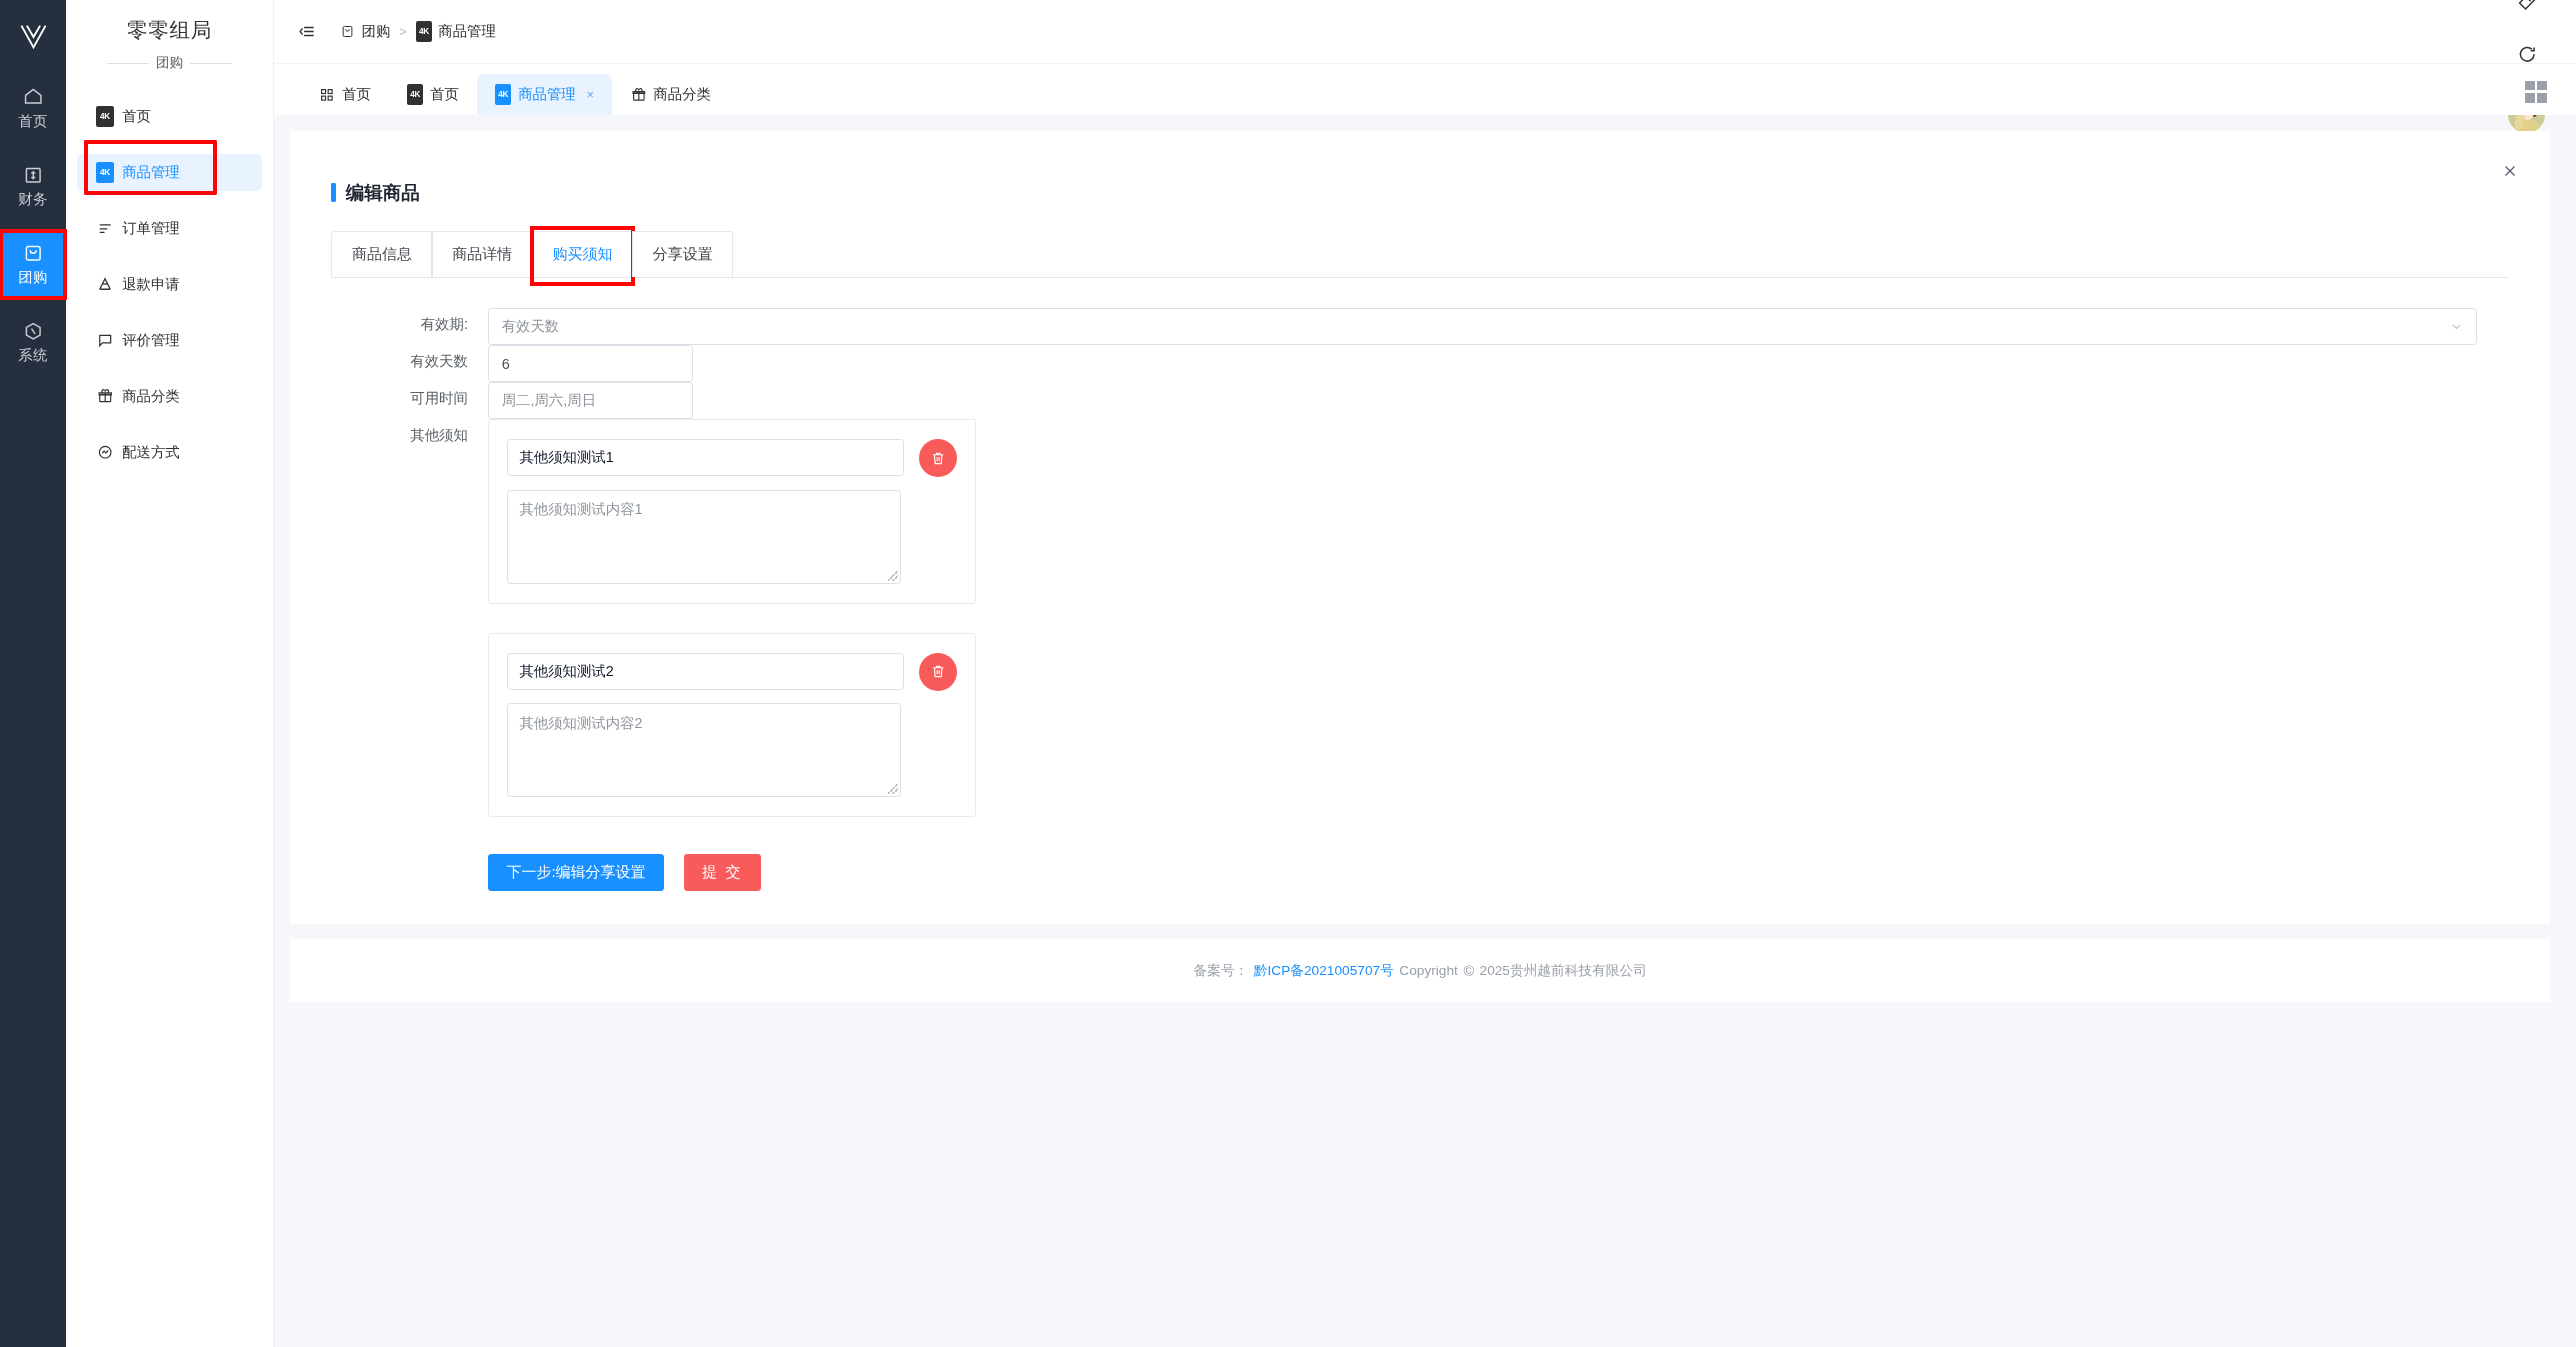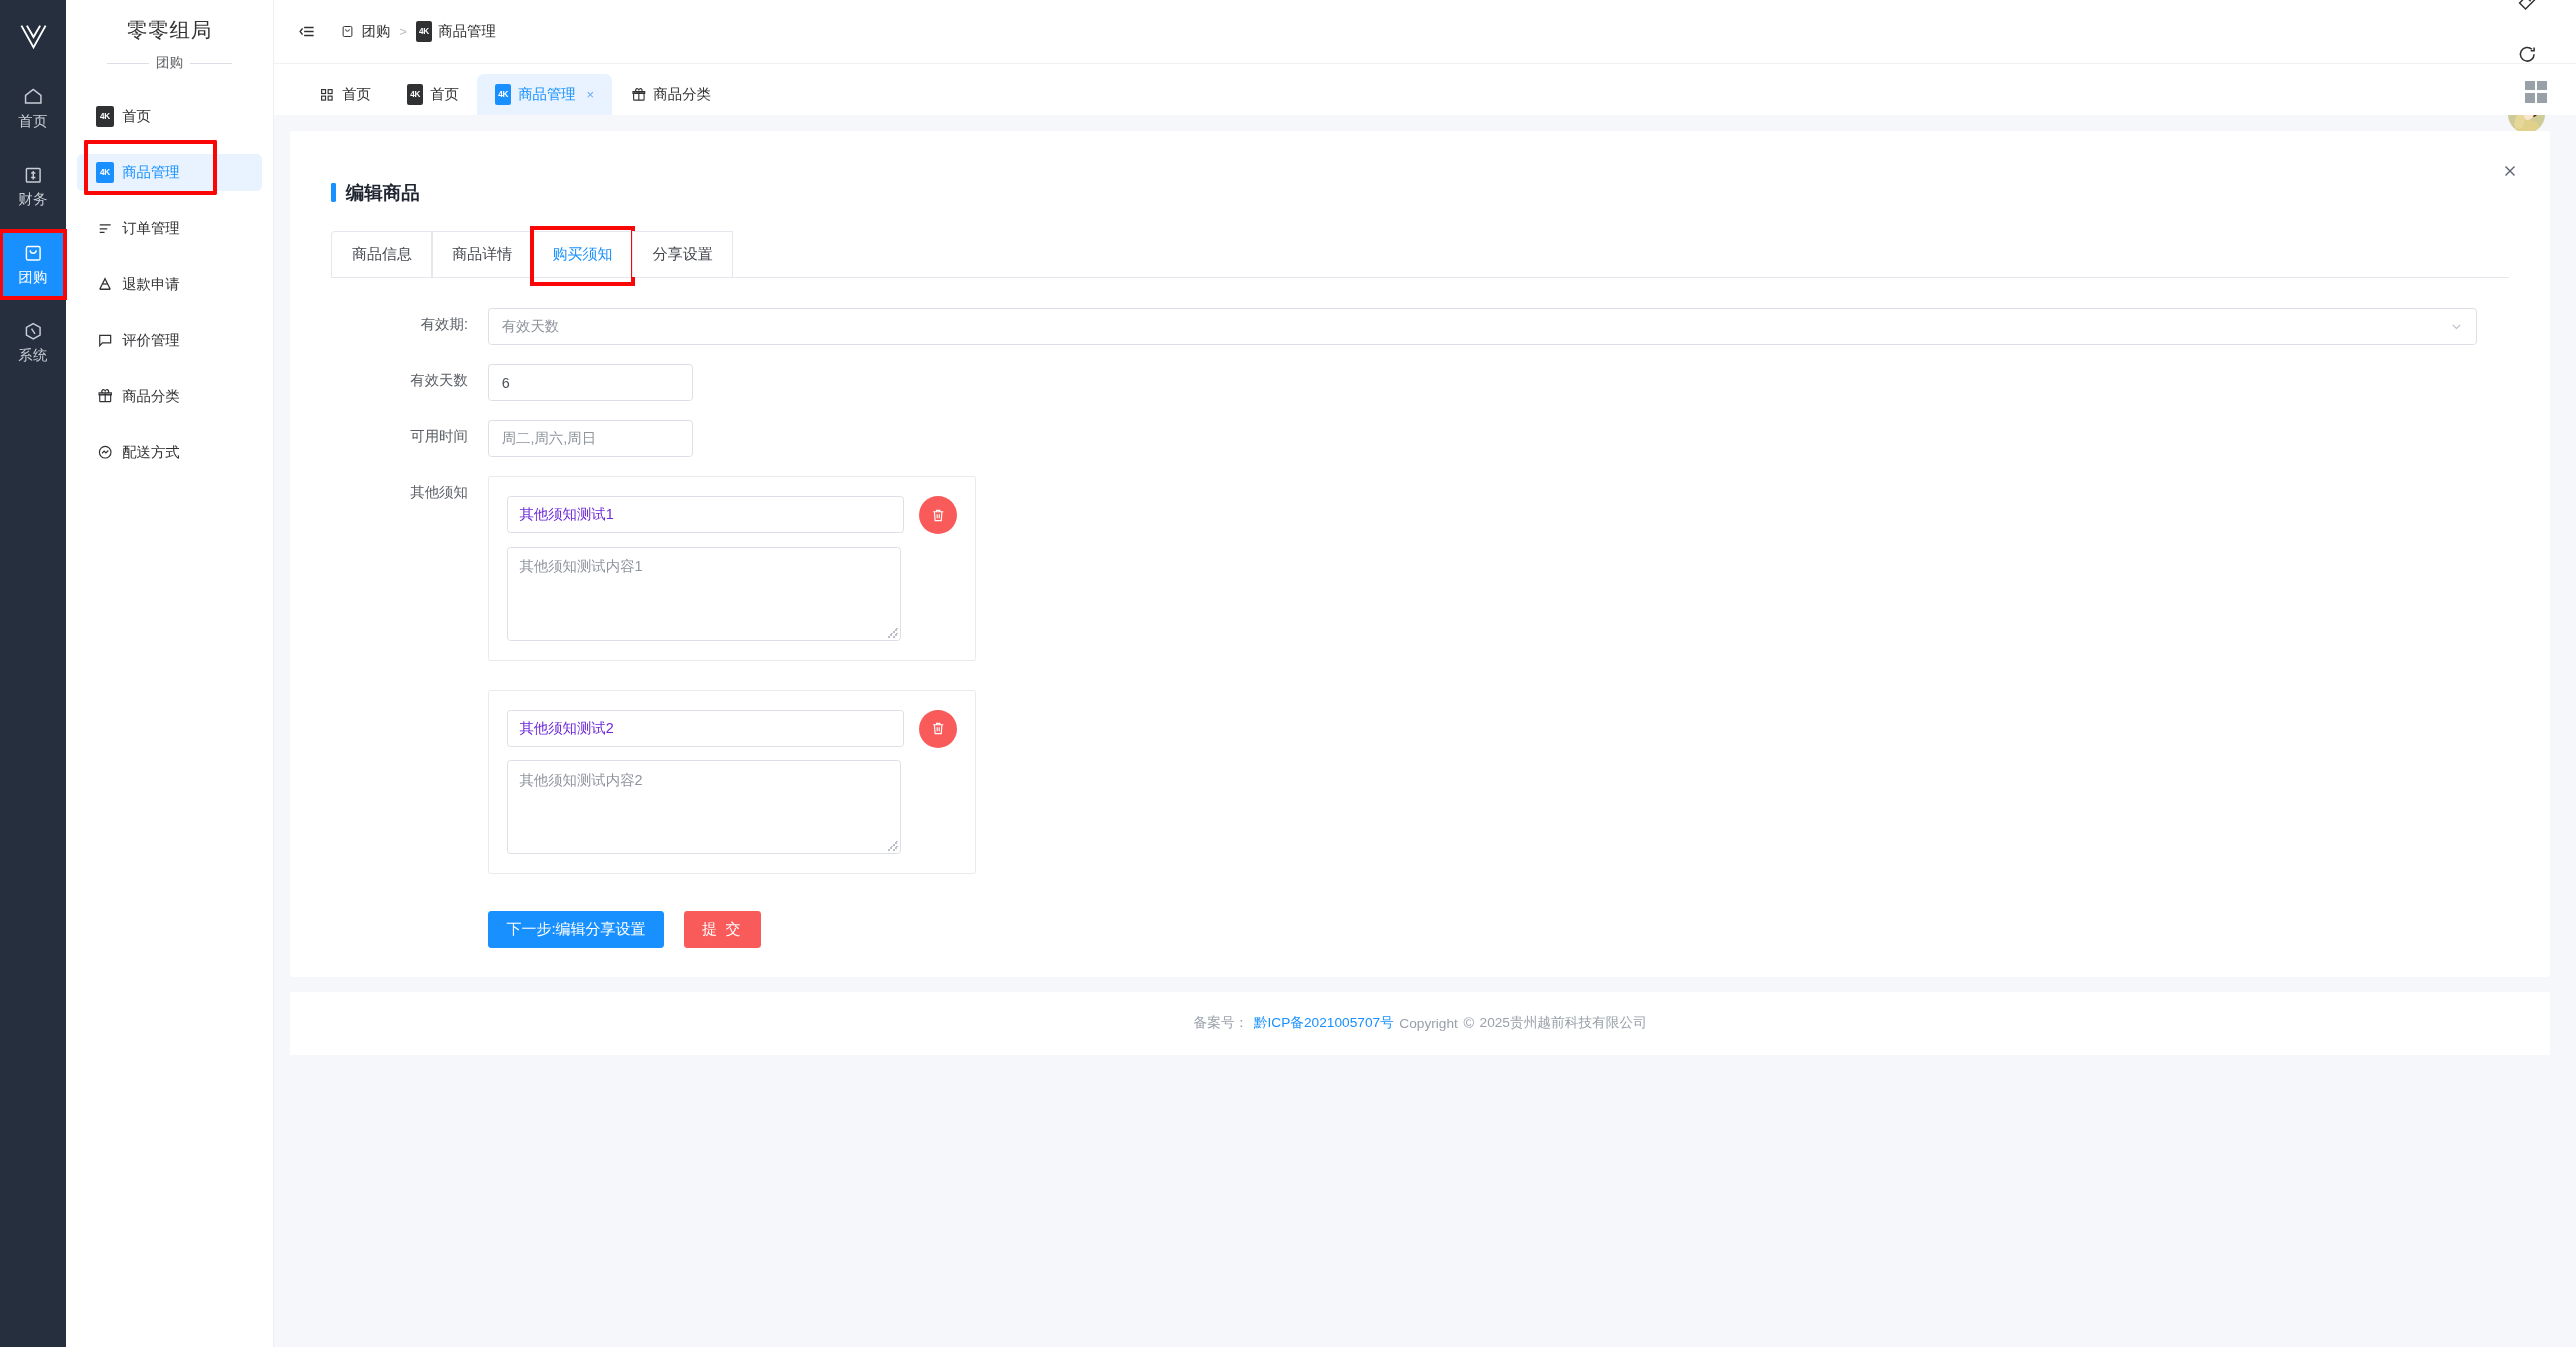--- a/index.html
+++ b/index.html
@@ -128,42 +128,42 @@
   }
   .ftab:first-child { border-radius: 4.1px 0 0 0; }
   .ftab.active { color:#1890ff; }
   .ftab.boxed::after {
     content:""; position:absolute; left:-2.7px; top:-6.8px; right:-2.7px; bottom:-8.2px;
     border:4.1px solid #fb0606; pointer-events:none;
   }
 
   
   .form { margin-top: 30px; }
-  .frow { display:flex; align-items:flex-start; margin-bottom: 19px; }
+  .frow { display:flex; align-items:flex-start; }
   .flabel { width: 157px; flex:0 0 157px; text-align:right; padding-right: 20.5px; padding-top: 6.8px;
             font-size: 14.4px; color:#5a6066; }
   .fctl { flex:1 1 auto; min-width:0; }
   .inp {
     height: 37px; border:0.7px solid #dcdfe6; border-radius:3.4px; background:#fff;
     display:flex; align-items:center; padding: 0 12.3px; font-size: 14.4px; color:#8f949c;
   }
   .inp.sel { width: 1989px; max-width:100%; justify-content:space-between; }
   .inp.sm { width: 205px; }
   .inp.value { color:#4a4f57; }
   .chev { color:#b9bec7; font-size: 13.7px; display:flex; align-items:center; }
   .chev svg { width:15px; height:15px; }
 
   .notice-wrap { display:flex; align-items:flex-start; gap: 0; }
   .notice-col { width: 488px; flex:0 0 488px; }
   .notice-box { border:0.7px solid #e8eaee; border-radius:2.7px; padding: 19px 18px; background:#fff; }
   .notice-box + .notice-box { margin-top: 29px; }
   .notice-top { display:flex; align-items:flex-start; gap: 15px; }
   .nt-input {
     flex:1 1 auto; height: 37px; border:0.7px solid #dcdfe6; border-radius:3.4px;
-    display:flex; align-items:center; padding: 0 11px; font-size: 14.4px; color:#6d28d9; background:#fff;
+    display:flex; align-items:center; padding: 0 11px; font-size: 14.4px; color:#0f172a; background:#fff;
   }
   .del-btn {
     width: 38px; height: 38px; border-radius: 50%; background:#f95a5a; flex:0 0 38px;
     display:flex; align-items:center; justify-content:center; cursor:pointer; color:#fff;
   }
   .del-btn svg { width:16.4px; height:16.4px; }
   .nt-area {
     margin-top: 12.3px; width: 394px; height: 94px; border:0.7px solid #dcdfe6; border-radius:3.4px;
     padding: 9.6px 11px; font-size: 14.4px; color:#8f949c; background:#fff; position:relative;
   }

